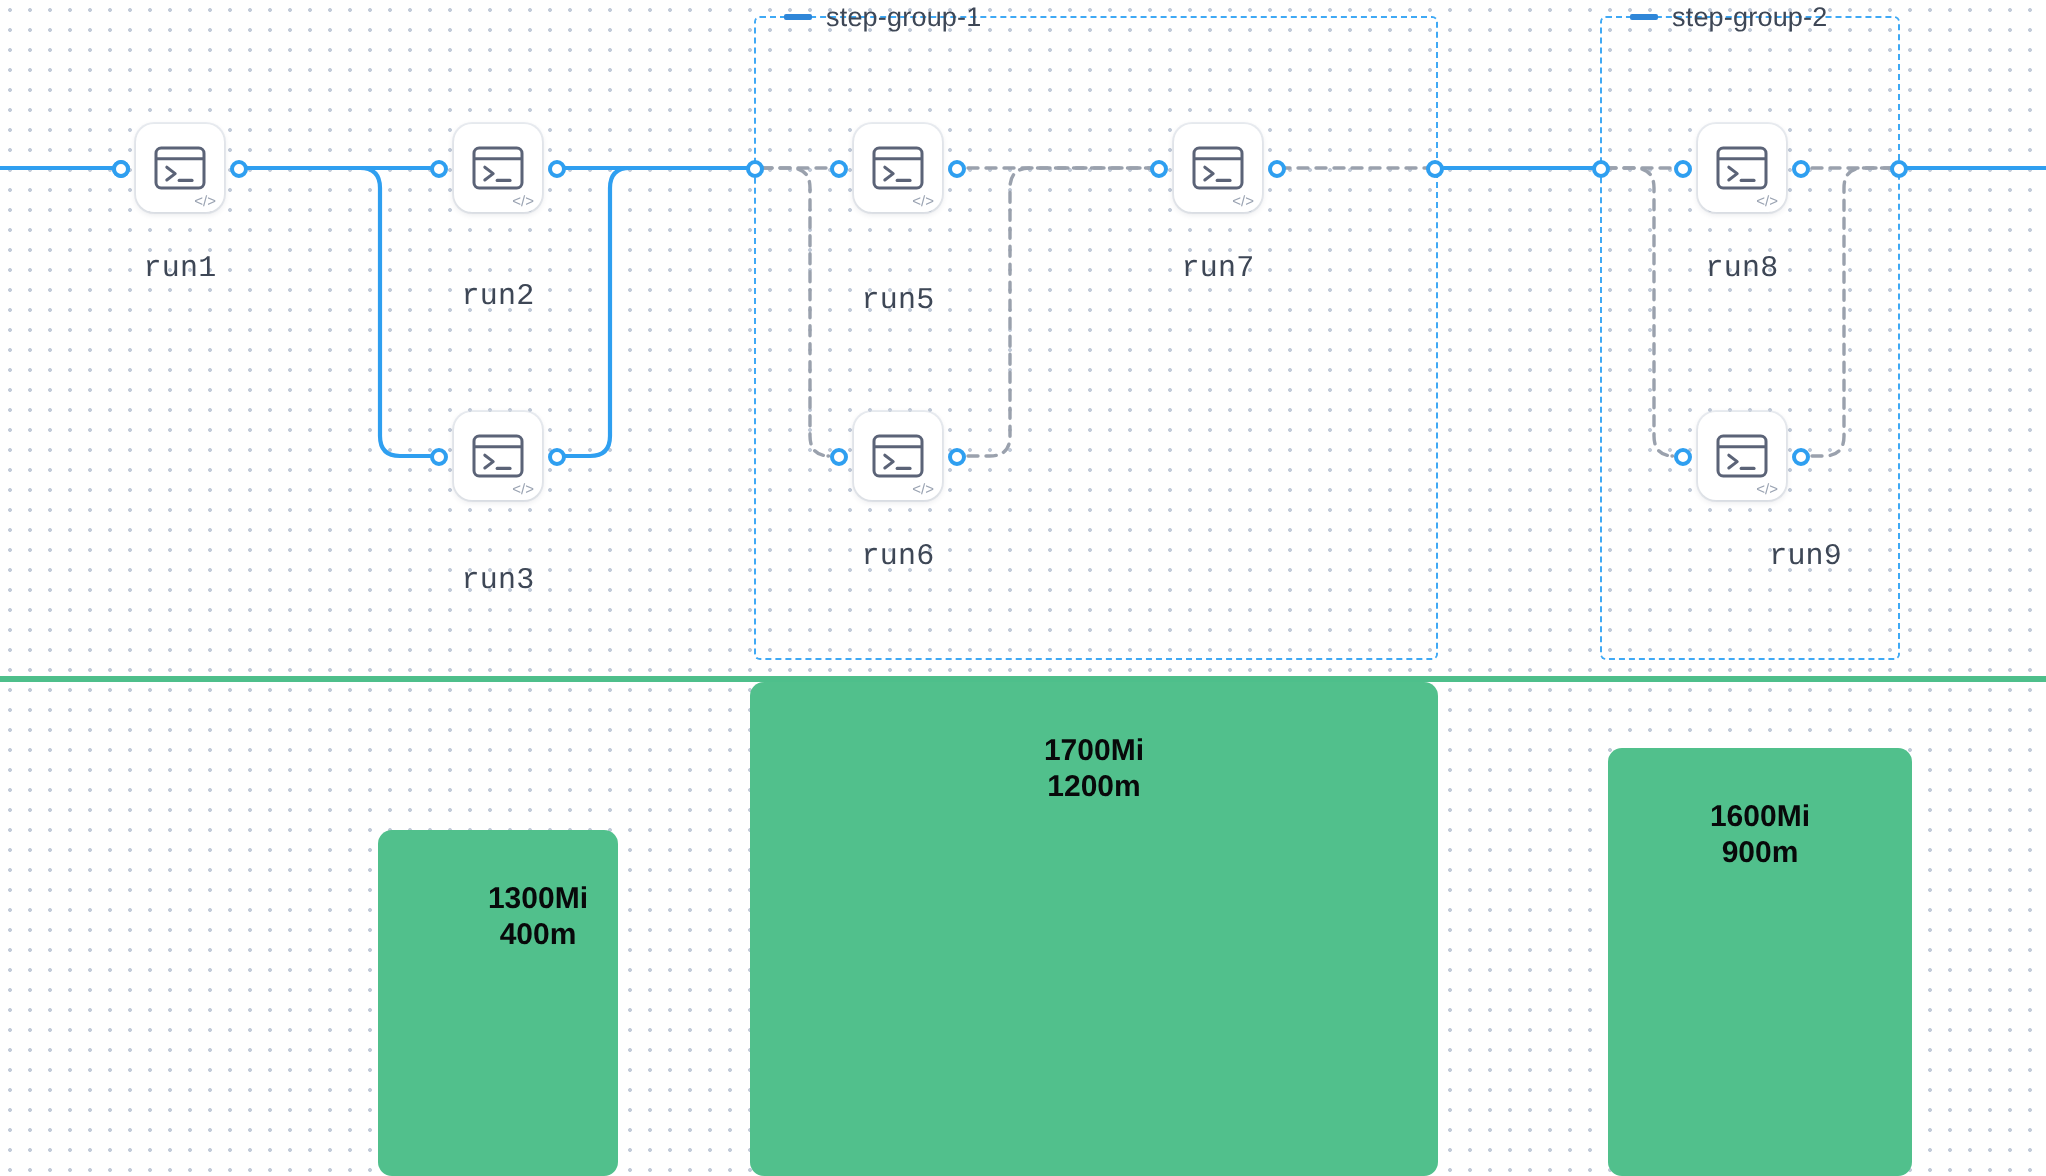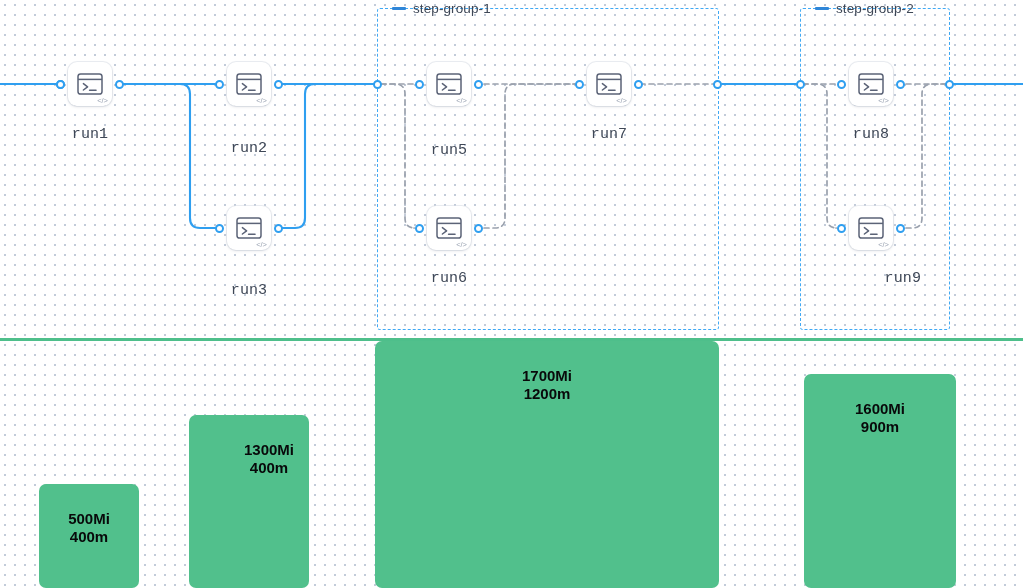--- a/index.html
+++ b/index.html
@@ -162,23 +162,20 @@
       </div>
       <div class="group-box" style="left: 800px; top: 8px; width: 150px; height: 322px;">
         <div class="group-label">
           <span class="group-collapse"></span>
           <span>step-group-2</span>
         </div>
       </div>
     </div>
 
   <div class="layer" id="bar-layer">
-      <div class="bar" style="left: 39px; top: 484px; width: 100px; height: 104px;">
-        <div class="bar-text" style="top: 26px;"><div>500Mi</div><div>400m</div></div>
-      </div>
       <div class="bar" style="left: 189px; top: 415px; width: 120px; height: 173px;">
         <div class="bar-text" style="top: 26px; margin-left: 40px;"><div>1300Mi</div><div>400m</div></div>
       </div>
       <div class="bar" style="left: 375px; top: 341px; width: 344px; height: 247px;">
         <div class="bar-text" style="top: 26px;"><div>1700Mi</div><div>1200m</div></div>
       </div>
       <div class="bar" style="left: 804px; top: 374px; width: 152px; height: 214px;">
         <div class="bar-text" style="top: 26px;"><div>1600Mi</div><div>900m</div></div>
       </div>
     </div>

